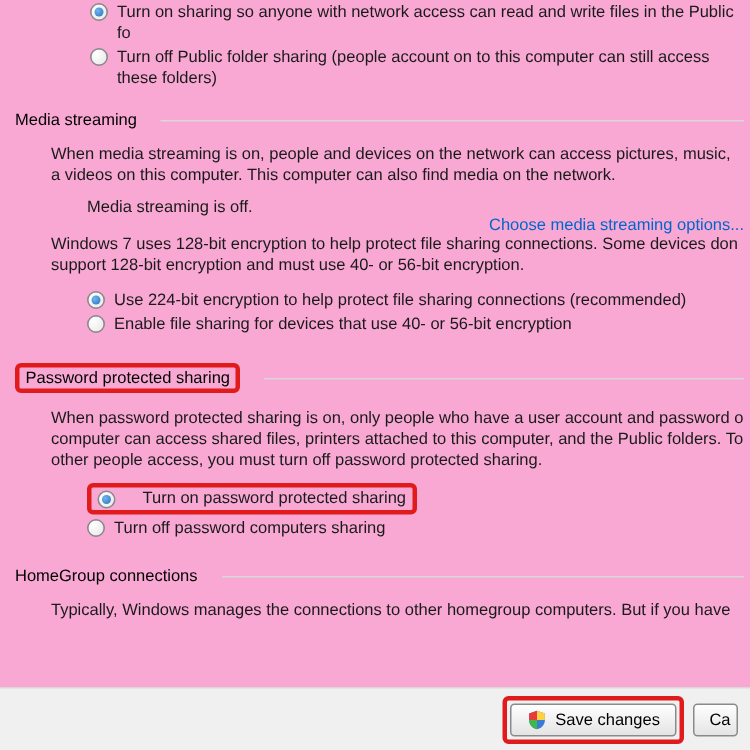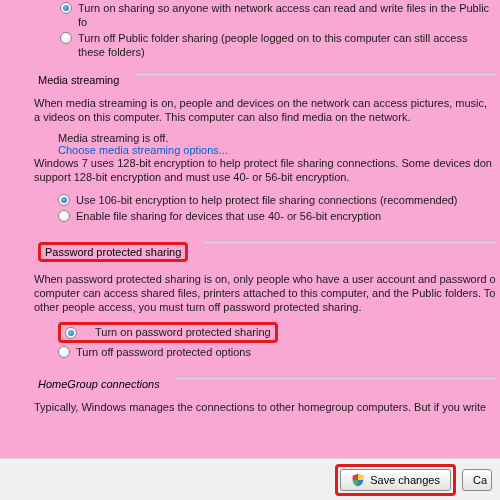--- a/index.html
+++ b/index.html
@@ -37,24 +37,24 @@
     content: "";
     position: absolute;
     left: 2px; top: 2px;
     width: 6px; height: 6px;
     border-radius: 50%;
     background: radial-gradient(circle at 35% 35%, #6fb6f2, #2b6fb5);
   }
   .lbl { line-height: 14px; }
   .section-header {
     display: flex;
+    align-items: center;
     gap: 16px;
     margin-top: 14px;
     margin-bottom: 10px;
-    margin-left: 28px;
   }
   .section-header .title {
     white-space: nowrap;
     color: #000;
   }
   .section-header .rule {
     flex: 1;
     height: 1px;
     background: #d8d8d8;
   }
@@ -67,20 +67,21 @@
   .sub {
     padding-left: 48px;
     margin-bottom: 0;
   }
   .sub2 {
     padding-left: 48px;
   }
   .link {
     color: #0066cc;
     cursor: pointer;
+    text-align: right;
   }
   .red-box {
     border: 3px solid #e11b1b;
     border-radius: 4px;
     padding: 1px 4px;
     display: inline-block;
   }
   .red-box-inline {
     border: 3px solid #e11b1b;
     border-radius: 4px;
@@ -125,39 +126,39 @@
 <div class="wrap">
 <div class="content">
 
   <div class="sub2" style="padding-left:50px;">
     <div class="radio-row">
       <span class="radio selected"></span>
       <span class="lbl">Turn on sharing so anyone with network access can read and write files in the Public fo</span>
     </div>
     <div class="radio-row">
       <span class="radio"></span>
-      <span class="lbl">Turn off Public folder sharing (people logged on to this computer can still access these folders)</span>
+      <span class="lbl">Turn off Public folder sharing (people account on to this computer can still access these folders)</span>
     </div>
   </div>
 
   <div class="section-header">
     <span class="title">Media streaming</span>
     <span class="rule"></span>
   </div>
   <div class="desc">When media streaming is on, people and devices on the network can access pictures, music, a videos on this computer. This computer can also find media on the network.</div>
   <div class="sub">
     <div>Media streaming is off.</div>
     <div class="link">Choose media streaming options...</div>
   </div>
 
   <div class="desc">Windows 7 uses 128-bit encryption to help protect file sharing connections. Some devices don support 128-bit encryption and must use 40- or 56-bit encryption.</div>
   <div class="sub2">
     <div class="radio-row">
       <span class="radio selected"></span>
-      <span class="lbl">Use 106-bit encryption to help protect file sharing connections (recommended)</span>
+      <span class="lbl">Use 224-bit encryption to help protect file sharing connections (recommended)</span>
     </div>
     <div class="radio-row">
       <span class="radio"></span>
       <span class="lbl">Enable file sharing for devices that use 40- or 56-bit encryption</span>
     </div>
   </div>
 
   <div class="section-header" style="margin-top:18px;">
     <span class="red-box">
       <span class="title">Password protected sharing</span>
@@ -167,29 +168,29 @@
   <div class="desc">When password protected sharing is on, only people who have a user account and password o computer can access shared files, printers attached to this computer, and the Public folders. To other people access, you must turn off password protected sharing.</div>
   <div class="sub2">
     <div style="margin-bottom:1px;">
       <span class="red-box-inline">
         <span class="radio selected"></span>
         <span class="lbl">Turn on password protected sharing</span>
       </span>
     </div>
     <div class="radio-row">
       <span class="radio"></span>
-      <span class="lbl">Turn off password protected options</span>
-    </div>
-  </div>
-
-  <div class="section-header" style="margin-top:18px;font-style:italic;">
+      <span class="lbl">Turn off password computers sharing</span>
+    </div>
+  </div>
+
+  <div class="section-header" style="margin-top:18px;">
     <span class="title">HomeGroup connections</span>
     <span class="rule"></span>
   </div>
-  <div class="desc">Typically, Windows manages the connections to other homegroup computers. But if you write</div>
+  <div class="desc">Typically, Windows manages the connections to other homegroup computers. But if you have</div>
 
 </div>
 
 <div class="footer">
   <span class="red-box" style="padding:2px;">
     <span class="btn">
       <svg class="shield" viewBox="0 0 16 16">
         <path d="M8 1 L14 3 V8 C14 12 11 14.5 8 15 C5 14.5 2 12 2 8 V3 Z" fill="#3a7bd5"></path>
         <path d="M8 1 L14 3 V8 L8 8 Z" fill="#ffd23f"></path>
         <path d="M8 8 L8 15 C5 14.5 2 12 2 8 L8 8 Z" fill="#3fb849"></path>

